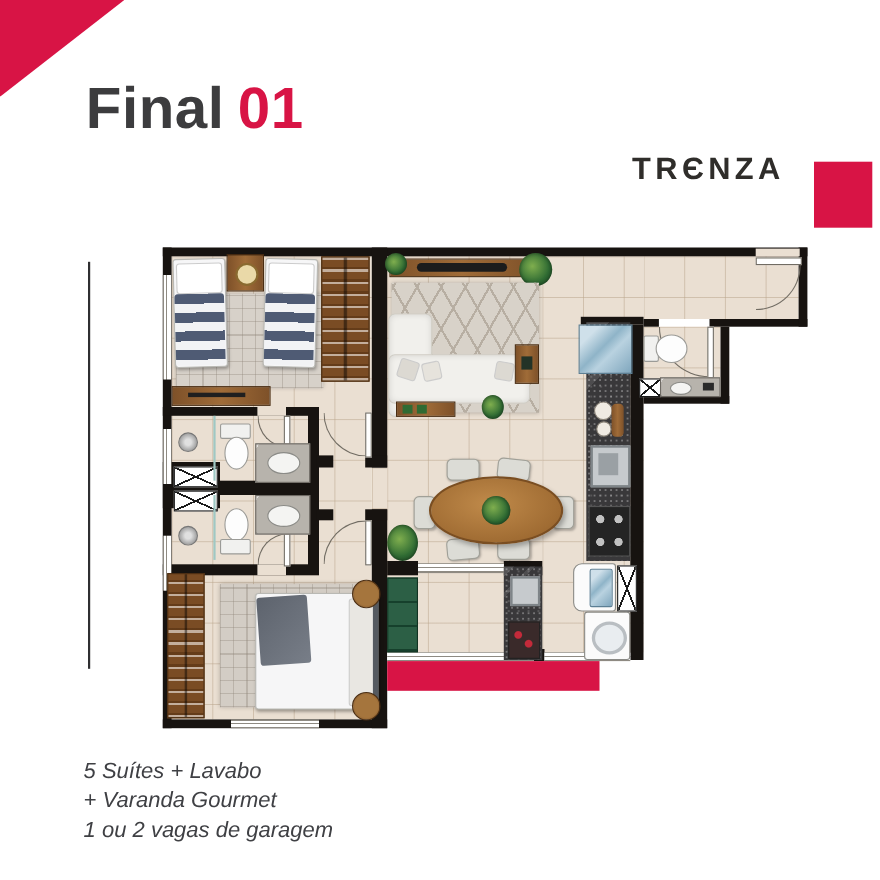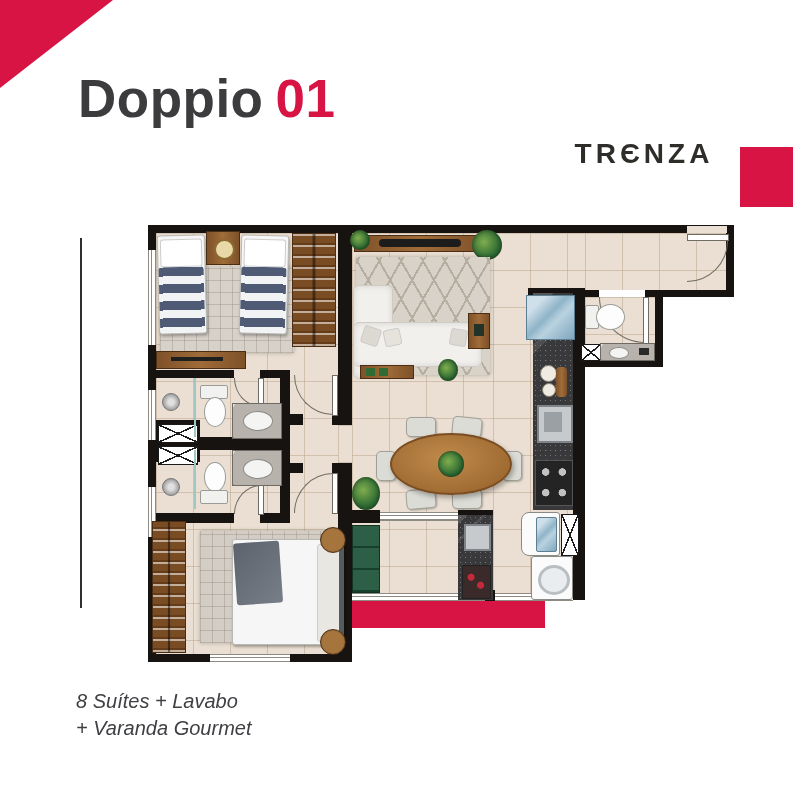--- a/index.html
+++ b/index.html
@@ -87,21 +87,21 @@
     background:repeating-linear-gradient(180deg,#2c5f45 0 20px,#16402c 20px 22px);
     background-color:#2c5f45;}
   .shower-head{position:absolute;border-radius:50%;background:radial-gradient(circle,#e0e0e0 25%,#9a9a9a 75%);border:1px solid #777;}
   .glassline{position:absolute;background:#9fc8c4;}
 </style>
 </head>
 <body>
 
 <div class="abs corner-tri"></div>
 <div class="abs title">
-  <div><span>Doppio</span><span class="num">01</span></div>
+  <div><span>Final</span><span class="num">01</span></div>
 </div>
 <div class="abs logo">
   <div class="l1"><span>TR</span><span>Є</span><span>NZA</span></div>
 </div>
 <div class="abs logo-square"></div>
 <div class="abs vline"></div>
 
 <div class="abs plan">
 
   <div class="floor" style="left:8px;top:8px;width:182px;height:421px"></div>
@@ -268,15 +268,16 @@
   <div class="toilet-bowl" style="left:448px;top:79px;width:27px;height:24px"></div>
   <div class="marble" style="left:452px;top:118px;width:53px;height:16px">
     <div style="position:absolute;left:8px;top:3px;width:18px;height:10px;border-radius:50%;background:#f4f4f2;border:1px solid #8b8b87"></div>
     <div style="position:absolute;left:38px;top:4px;width:10px;height:7px;background:#2a2a2a"></div>
   </div>
 </div>
 
 <div class="abs redbar"></div>
 
 <div class="abs features">
-  <div>8 Suítes + Lavabo</div>
+  <div>5 Suítes + Lavabo</div>
   <div>+ Varanda Gourmet</div>
+  <div>1 ou 2 vagas de garagem</div>
 </div>
 
 </body></html>

